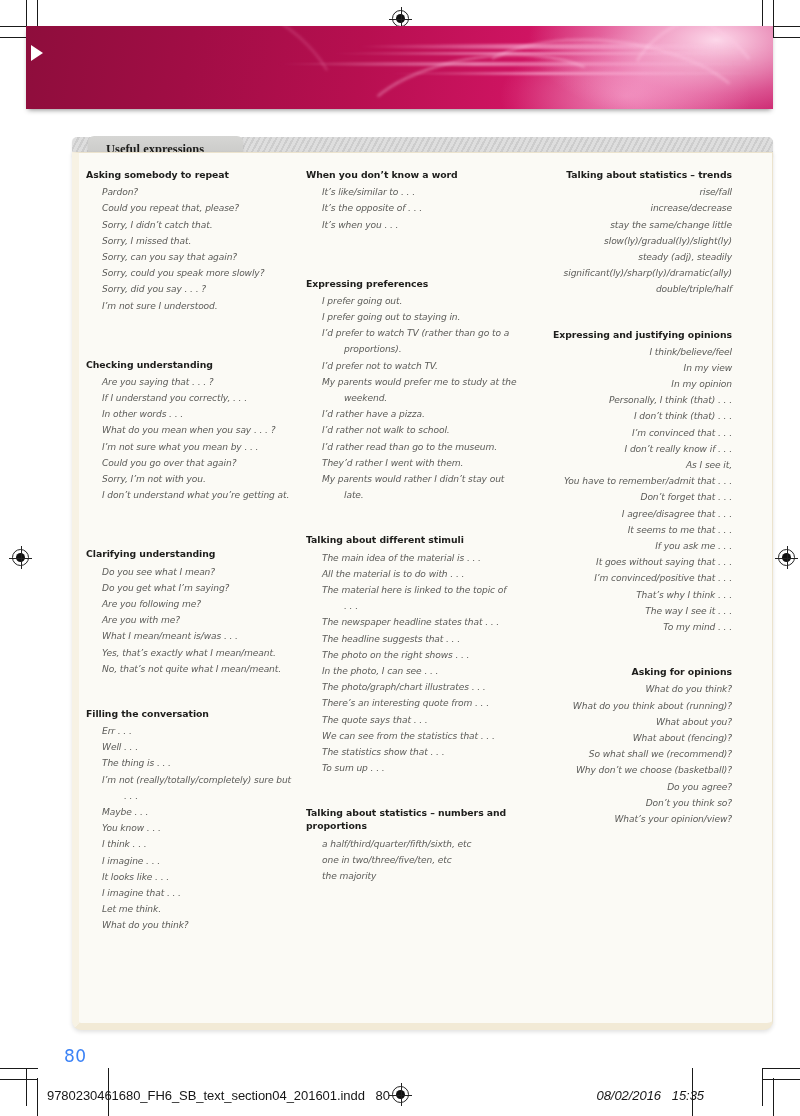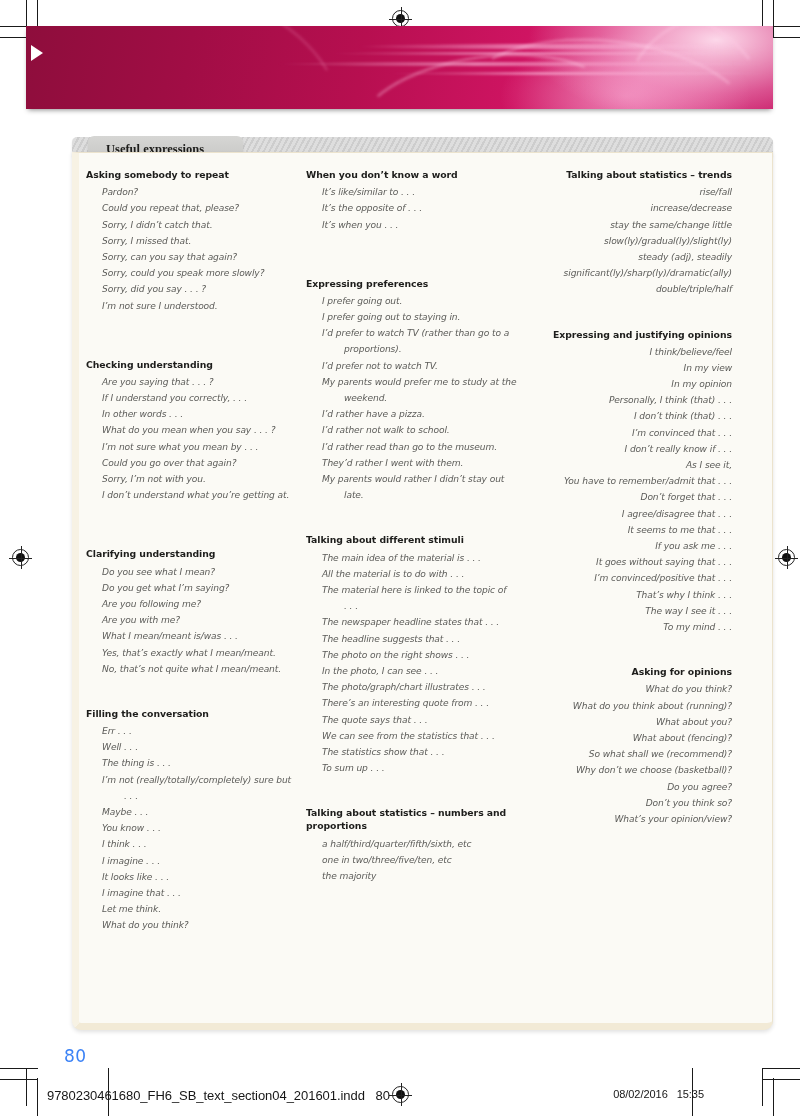--- a/index.html
+++ b/index.html
@@ -137,22 +137,23 @@
   
   .slug {
     position:absolute; left:47px; top:1088px;
     font-family:"Liberation Sans", sans-serif;
     font-size:13px; color:#161616; letter-spacing:-0.05px;
     white-space:pre;
   }
   .slug-right {
     position:absolute; right:96px; top:1088px;
     font-family:"Liberation Sans", sans-serif;
-    font-size:11px; color:#161616; letter-spacing:-0.05px;
+    font-size:13px; color:#161616; letter-spacing:-0.05px;
     white-space:pre;
+    font-style:italic;
   }
   .footrule { position:absolute; background:#1a1a1a; }
 </style>
 </head>
 <body>
 
 <div class="page">
 
   <div class="crop h" style="left:0px;  top:26px;"></div>
   <div class="crop v" style="left:26px; top:0px;"></div>

